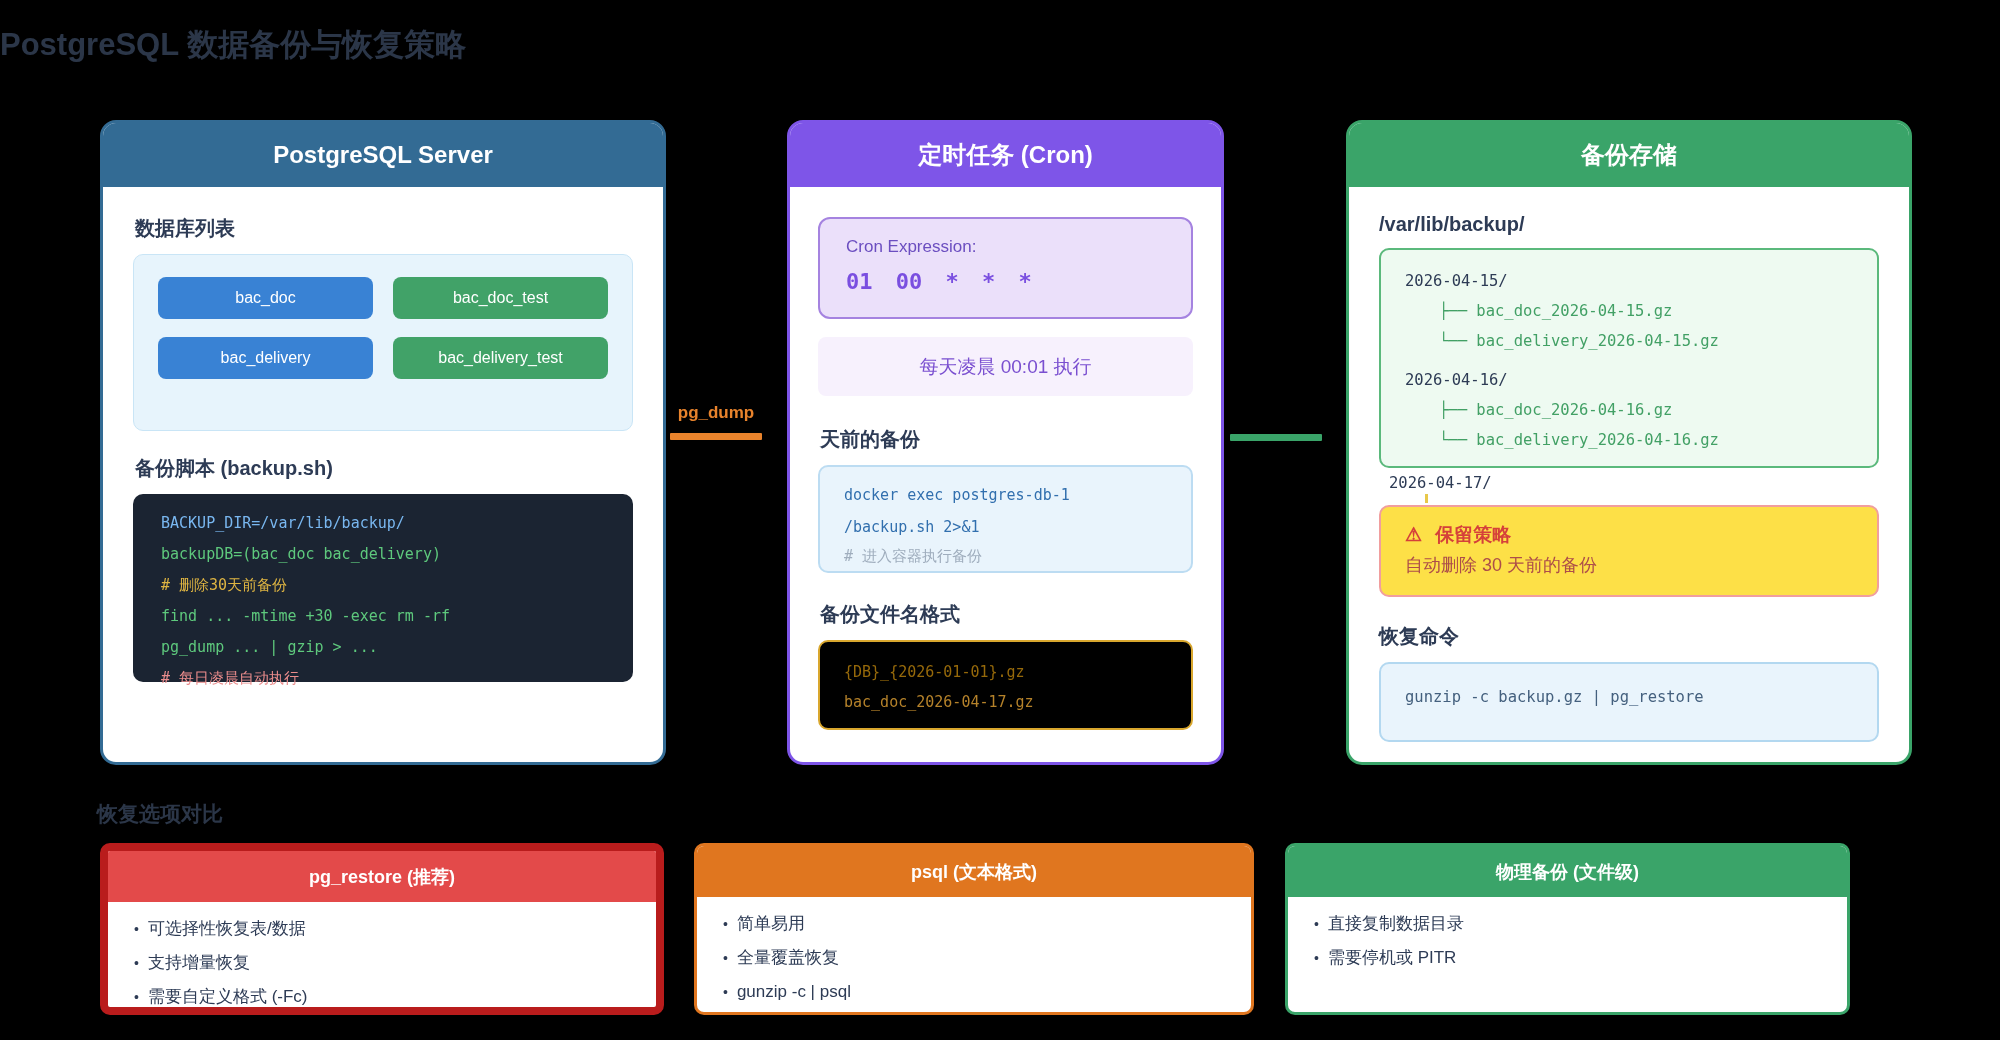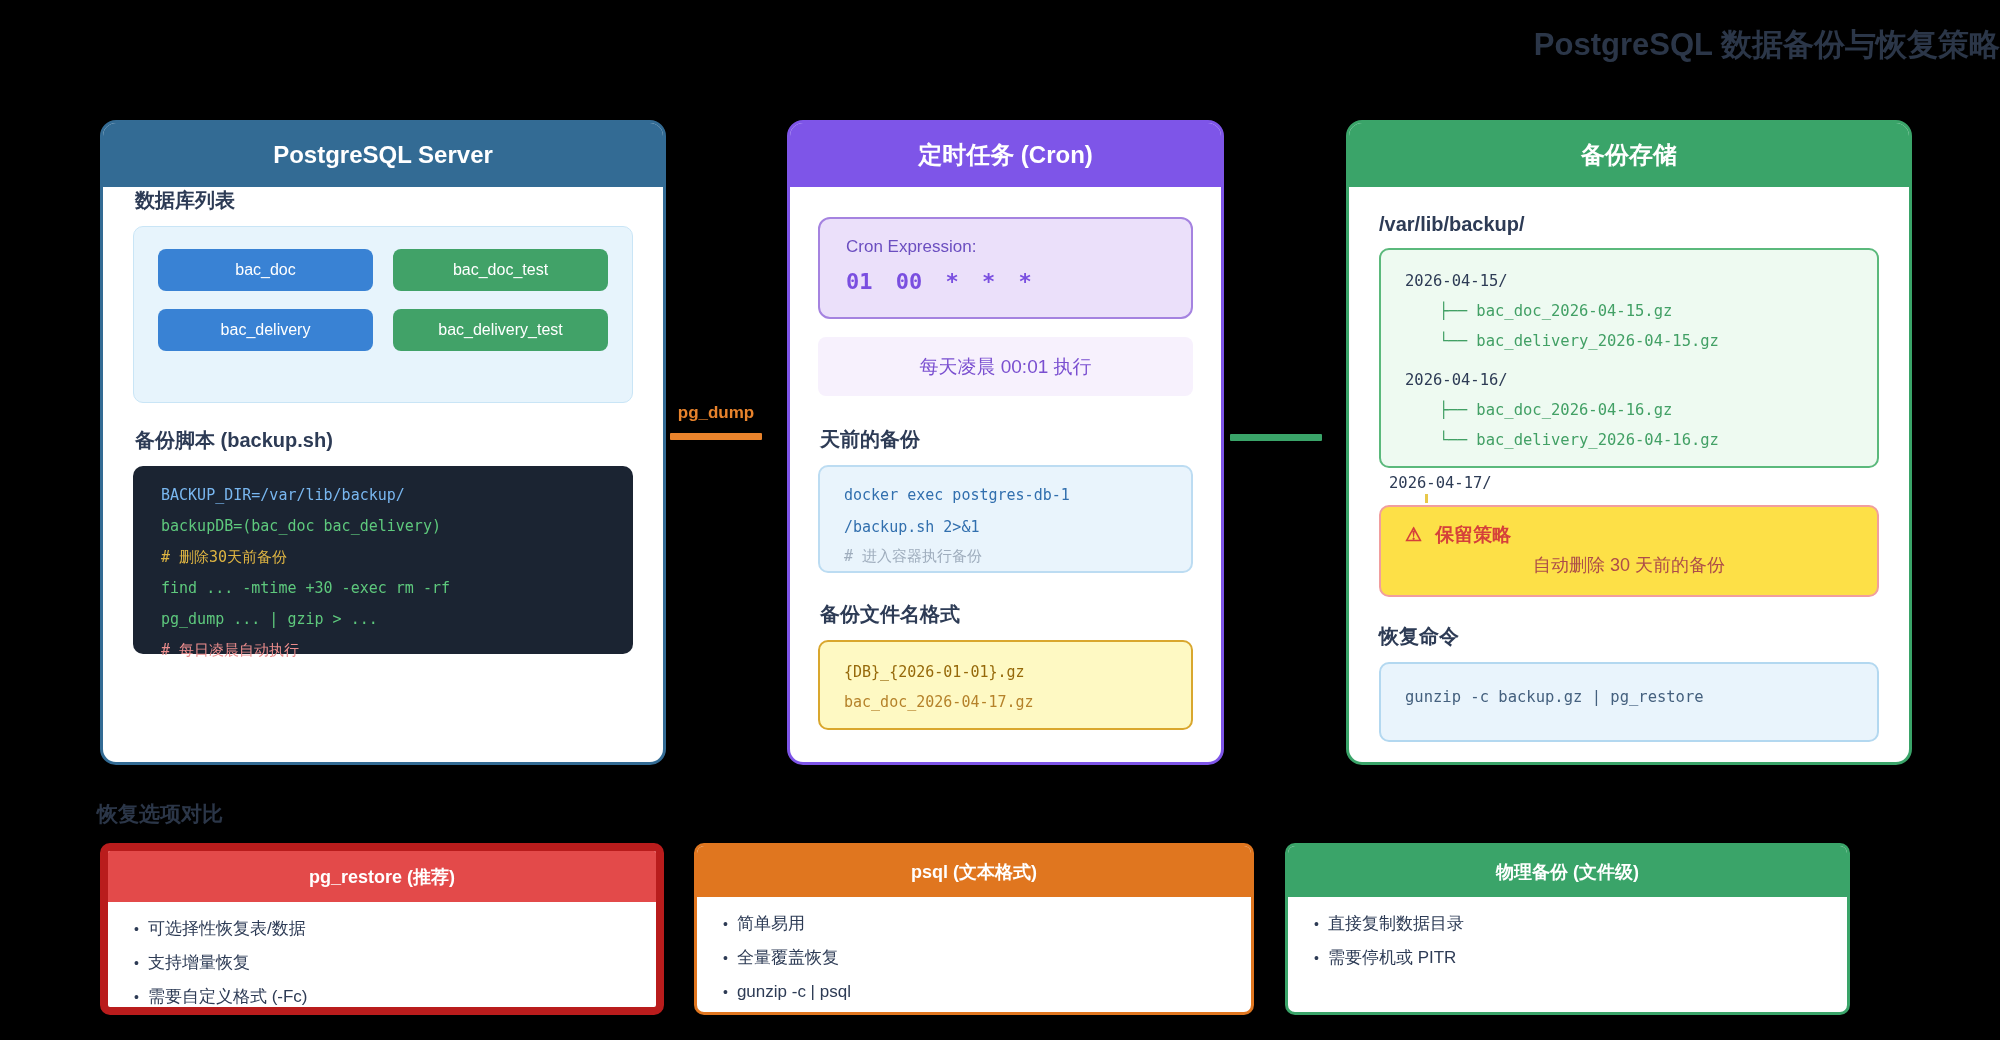--- a/index.html
+++ b/index.html
@@ -6,21 +6,21 @@
   html, body { background: #000; }
   body {
     font-family: "Liberation Sans", sans-serif;
     width: 2000px; height: 1040px; position: relative; overflow: hidden;
     color: #2d3b55;
   }
   .mono { font-family: "DejaVu Sans Mono", monospace; }
 
   .page-title {
     position: absolute; left: 0; top: 24px; width: 100%;
-    text-align: right; font-size: 31px; font-weight: bold; color: #2b3648;
+    text-align: left; font-size: 31px; font-weight: bold; color: #2b3648;
   }
 
   
   .panel {
     position: absolute; top: 120px; height: 645px;
     background: #fff; border-radius: 16px; overflow: hidden;
   }
   .panel-server  { left: 100px;  width: 566px; border: 3px solid #336b94; }
   .panel-cron    { left: 787px;  width: 437px; border: 3px solid #7e55e8; }
   .panel-storage { left: 1346px; width: 566px; border: 3px solid #3aa469; }
@@ -74,21 +74,21 @@
   .cron-sec { margin-top: 30px; margin-left: 30px; margin-right: 30px; }
   .exec-box {
     margin: 12px 28px 0; background: #e9f4fc; border: 2px solid #bcdcf2;
     border-radius: 10px; height: 108px; padding: 12px 24px;
     font-size: 15px;
   }
   .exec-line1 { color: #316fae; line-height: 32px; }
   .exec-line2 { color: #316fae; line-height: 32px; }
   .exec-comment { color: #9fadbd; line-height: 26px; }
   .filename-box {
-    margin: 12px 28px 0; background: #fef9c3; border: 2px solid #d9a72e;
+    margin: 12px 28px 0; background: #000000; border: 2px solid #d9a72e;
     border-radius: 10px; height: 90px; padding: 15px 24px;
     font-size: 15px; line-height: 30px;
   }
   .fn-pattern { color: #96690a; }
   .fn-example { color: #b5822a; }
 
   
   .path-heading { margin-top: 26px; }
   .file-tree {
     margin: 12px 30px 0; background: #eefaf1; border: 2px solid #5bb97c;
@@ -103,21 +103,21 @@
     font-size: 15.5px; color: #2d3b55;
   }
   .yellow-tick {
     margin: 2px 0 0 76px; width: 3px; height: 9px; background: #e8c84a;
   }
   .retention-box {
     margin: 2px 30px 0; background: #fde047; border: 2px solid #f19e9e;
     border-radius: 10px; height: 92px; padding: 14px 24px;
   }
   .retention-title { color: #d5403a; font-size: 19px; font-weight: bold; line-height: 28px; }
-  .retention-text  { color: #ad4d49; font-size: 18px; line-height: 32px; text-align: center; }
+  .retention-text  { color: #ad4d49; font-size: 18px; line-height: 32px; }
   .restore-heading { margin-top: 26px; }
   .restore-box {
     margin: 12px 30px 0; background: #e9f4fc; border: 2px solid #b3d8f0;
     border-radius: 10px; height: 80px; padding: 24px 24px;
     font-size: 15.5px; color: #44607e;
   }
 
   
   .pg-dump-label {
     position: absolute; left: 668px; top: 403px; width: 96px;
@@ -156,21 +156,21 @@
   .card-item .bullet { margin-right: 9px; font-size: 14px; }
 </style>
 </head>
 <body>
 
 <div class="page-title">PostgreSQL 数据备份与恢复策略</div>
 
 <div class="panel panel-server">
   <div class="panel-header">PostgreSQL Server</div>
 
-  <div class="sec-heading" style="">数据库列表</div>
+  <div class="sec-heading" style="margin-top:28px;">数据库列表</div>
   <div class="db-box">
     <div class="db-chip db-blue">bac_doc</div>
     <div class="db-chip db-green">bac_doc_test</div>
     <div class="db-chip db-blue">bac_delivery</div>
     <div class="db-chip db-green">bac_delivery_test</div>
   </div>
 
   <div class="sec-heading mt-heading">备份脚本 (backup.sh)</div>
   <div class="code-block mono">
     <div class="c-blue">BACKUP_DIR=/var/lib/backup/</div>

